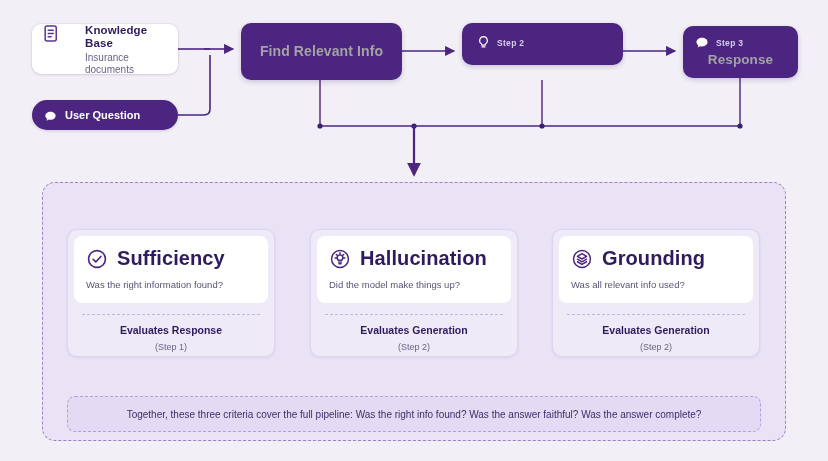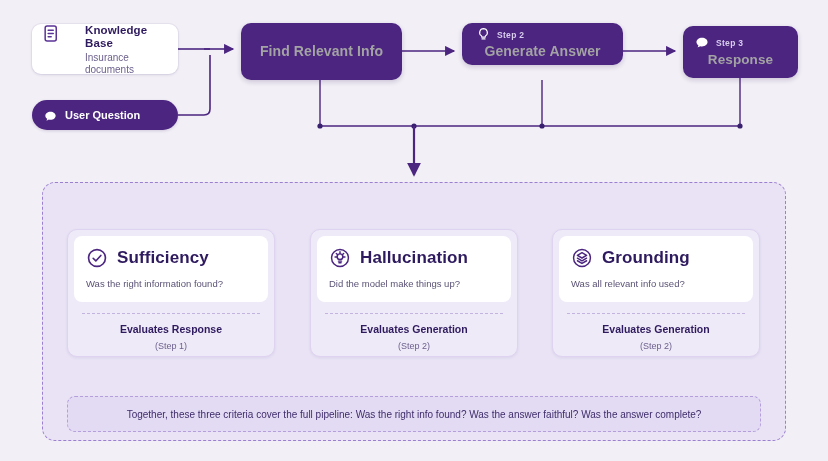--- a/index.html
+++ b/index.html
@@ -79,21 +79,21 @@
   #crit-sufficiency { left:67px; }
   #crit-hallucination { left:310px; }
   #crit-grounding { left:552px; }
 
   .crit-top {
     margin:6px 6px 0 6px; background:#ffffff; border-radius:8px;
     padding:11px 12px 13px 12px; flex:0 0 auto;
   }
   .crit-head { display:flex; align-items:center; gap:9px; }
   .crit-icon { width:22px; height:22px; flex:0 0 22px; color:#4b2580; }
-  .crit-name { font-size:17px; font-weight:700; color:#2e1a5e; letter-spacing:.1px; }
+  .crit-name { font-size:20px; font-weight:700; color:#2e1a5e; letter-spacing:.1px; }
   .crit-q { font-size:9.5px; color:#5b5276; margin-top:9px; }
 
   .crit-divider {
     margin:11px 14px 0 14px; height:0;
     border-top:1px dashed #c3b3e0;
   }
   .crit-bottom { text-align:center; padding-top:9px; }
   .crit-eval { font-size:10.5px; font-weight:700; color:#2e1a5e; }
   .crit-step { font-size:9px; color:#6b5f8c; margin-top:6px; }
 
@@ -184,21 +184,20 @@
   <div class="step" id="step2">
     <div class="step-head">
       <span class="step-icon">
         <svg viewBox="0 0 24 24" width="15" height="15" fill="none" stroke="currentColor" stroke-width="1.9" stroke-linecap="round" stroke-linejoin="round">
           <path d="M12 2.6a6.2 6.2 0 0 0-3.6 11.2c.6.5.9 1.1.9 1.8v.6h5.4v-.6c0-.7.3-1.3.9-1.8A6.2 6.2 0 0 0 12 2.6z"></path>
           <line x1="9.6" y1="19" x2="14.4" y2="19"></line>
         </svg>
       </span>
       <span class="step-kicker">Step 2</span>
     </div>
-    <div class="step-title center">Generate Answer</div>
   </div>
 
   <div class="step" id="step3">
     <div class="step-head">
       <span class="step-icon">
         <svg viewBox="0 0 24 24" width="14" height="14" fill="currentColor">
           <path d="M12 3C6.7 3 2.5 6.3 2.5 10.4c0 2.3 1.3 4.3 3.4 5.7-.2 1.2-.8 2.4-1.7 3.3 1.7-.2 3.3-.9 4.6-1.9 1 .3 2.1.4 3.2.4 5.3 0 9.5-3.3 9.5-7.5S17.3 3 12 3z"></path>
         </svg>
       </span>
       <span class="step-kicker">Step 3</span>

